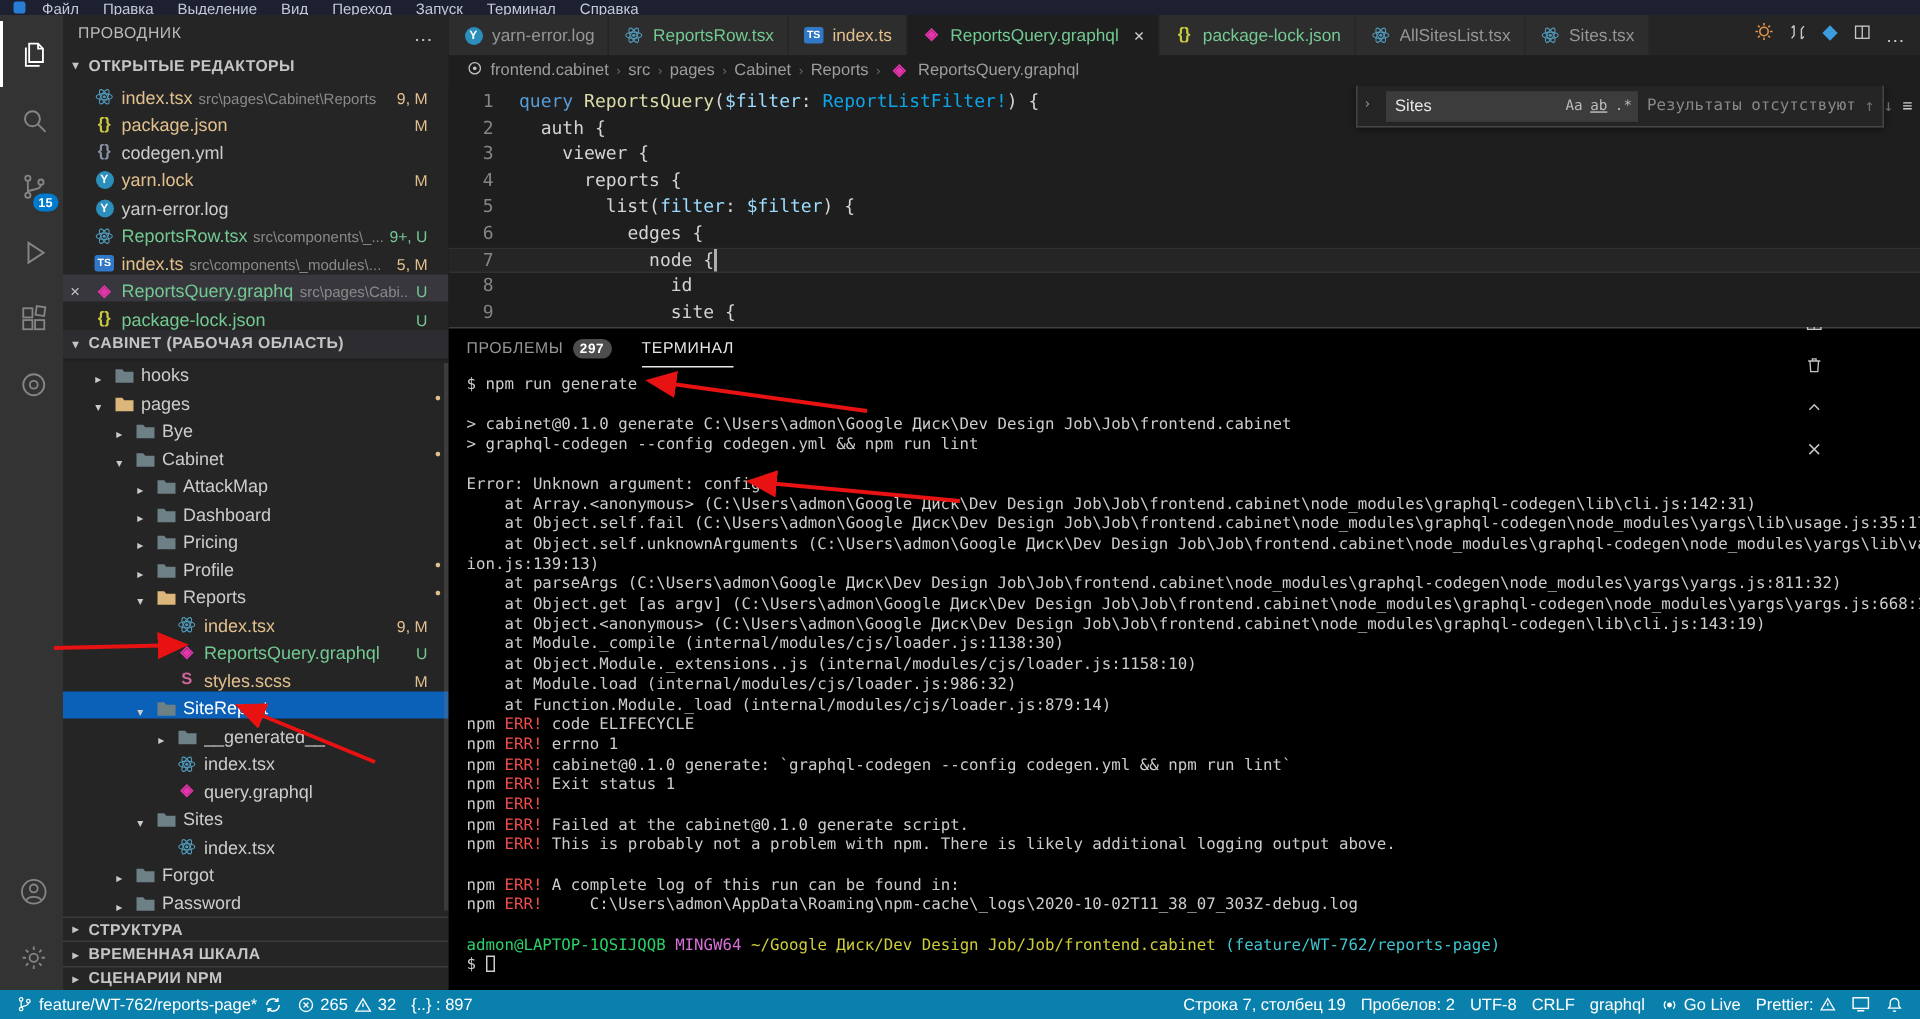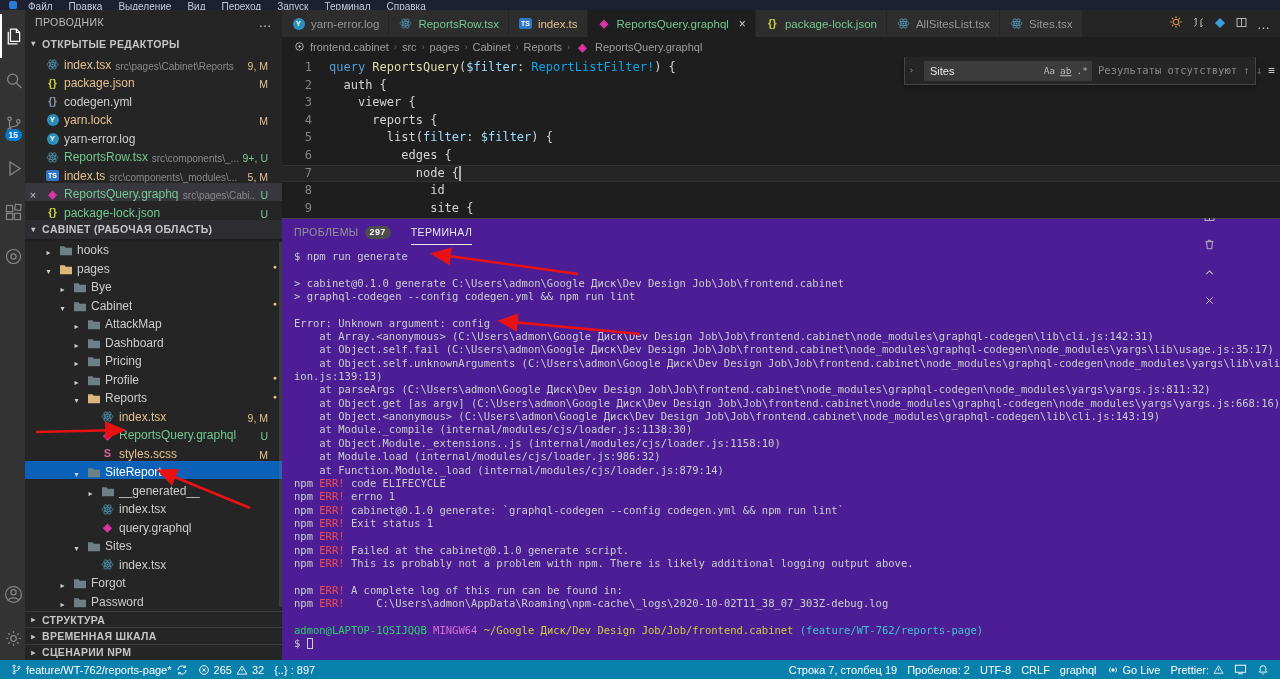--- a/index.html
+++ b/index.html
@@ -4,21 +4,21 @@
 <style>
 *{margin:0;padding:0;box-sizing:border-box;}
 html,body{width:1280px;height:679px;overflow:hidden;}
 body{background:#1e1e1e;font-family:"Liberation Sans",sans-serif;}
 #app{position:relative;width:1280px;height:679px;display:flex;flex-direction:column;background:#1e1e1e;}
 
 .titlebar{height:10px;flex:none;background:#1c2030;display:flex;gap:16px;padding:0 10px 0 28px;color:#c3c9d8;font-size:10px;line-height:13px;overflow:hidden;position:relative;}
 .titlebar .logo{position:absolute;left:9px;top:1px;width:8px;height:8px;background:#2a7dd4;border-radius:2px;}
 .main{flex:1;display:flex;min-height:0;}
 
-.activitybar{width:25px;background:#333333;flex:none;display:flex;flex-direction:column;padding-top:4px;}
+.activitybar{width:42px;background:#333333;flex:none;display:flex;flex-direction:column;padding-top:4px;}
 .ab-item{height:44px;display:flex;align-items:center;justify-content:center;color:#858585;position:relative;border-left:2px solid transparent;cursor:pointer;}
 .ab-item.active{color:#ffffff;border-left-color:#ffffff;}
 .ab-badge{position:absolute;right:3px;bottom:5px;background:#007acc;color:#fff;border-radius:9px;font-size:8.5px;line-height:1;padding:2px 4px;font-weight:bold;}
 .ab-spacer{flex:1;}
 
 .sidebar{width:257px;background:#252526;color:#cccccc;flex:none;display:flex;flex-direction:column;overflow:hidden;font-size:12px;position:relative;}
 .sidebar-title{height:24px;flex:none;display:flex;align-items:center;padding:0 10px;font-size:10.5px;letter-spacing:.4px;color:#bbbbbb;}
 .sidebar-title .dots{margin-left:auto;color:#cccccc;font-size:13px;cursor:pointer;}
 .sec-header{height:19px;flex:none;display:flex;align-items:center;gap:3px;padding:0 3px;font-size:10.5px;font-weight:bold;color:#c5c5c5;letter-spacing:.3px;cursor:pointer;}
 .sec-header .tw{width:11px;text-align:center;font-size:8px;}
@@ -65,21 +65,21 @@
 .find-grip{width:13px;height:100%;display:flex;align-items:center;justify-content:center;color:#999;font-size:9px;flex:none;cursor:pointer;}
 .find-box{position:relative;flex:none;}
 .find-box input{width:168px;height:20px;background:#3c3c3c;border:1px solid #3c3c3c;color:#e8e8e8;font-size:11px;padding:0 52px 0 5px;outline:none;font-family:"Liberation Sans",sans-serif;}
 .find-toggles{position:absolute;right:3px;top:50%;transform:translateY(-50%);display:flex;gap:3px;}
 .ftog{font-size:9.5px;color:#bbb;padding:0 1px;cursor:pointer;}
 .ftog.ww{text-decoration:underline;}
 .find-msg{color:#898989;white-space:nowrap;font-size:10.5px;}
 .fbtn{color:#6e6e6e;font-size:11px;flex:none;cursor:pointer;}
 .fbtn.on{color:#ccc;}
 
-.panel{flex:1;min-height:0;border-top:1px solid #404040;display:flex;flex-direction:column;background:#4c1d95;}
+.panel{flex:1;min-height:0;border-top:1px solid #404040;display:flex;flex-direction:column;background:#000000;}
 .panel-header{height:26px;flex:none;display:flex;align-items:center;padding:0 12px;}
 .ptab{display:flex;align-items:center;gap:6px;height:100%;margin-right:20px;font-size:10.5px;letter-spacing:.4px;color:#969696;text-transform:uppercase;cursor:pointer;}
 .ptab.active{color:#e7e7e7;box-shadow:inset 0 -1px 0 #e7e7e7;}
 .pbadge{background:#4d4d4d;color:#fff;border-radius:9px;padding:1.5px 5px;font-size:9px;font-weight:bold;}
 .panel-actions{margin-left:auto;display:flex;align-items:center;gap:10px;color:#c5c5c5;flex-direction:column;}
 .panel-actions>*{cursor:pointer;}
 .shell-select{display:flex;align-items:center;gap:14px;background:#3c3c3c;border:1px solid #313131;color:#cccccc;font-size:11px;padding:2px 6px;min-width:118px;justify-content:space-between;cursor:pointer;}
 .terminal{flex:1;overflow:hidden;padding:5px 0 0 12px;font-family:"DejaVu Sans Mono",monospace;font-size:10.5px;line-height:13.35px;color:#cccccc;}
 .tline{white-space:pre;height:13.35px;}
 .t-p{color:#cccccc;}.t-e{color:#f14c4c;}.t-g{color:#2bd169;}.t-m{color:#d670d6;}.t-y{color:#cdcd3b;}.t-c{color:#3fc5cf;}

